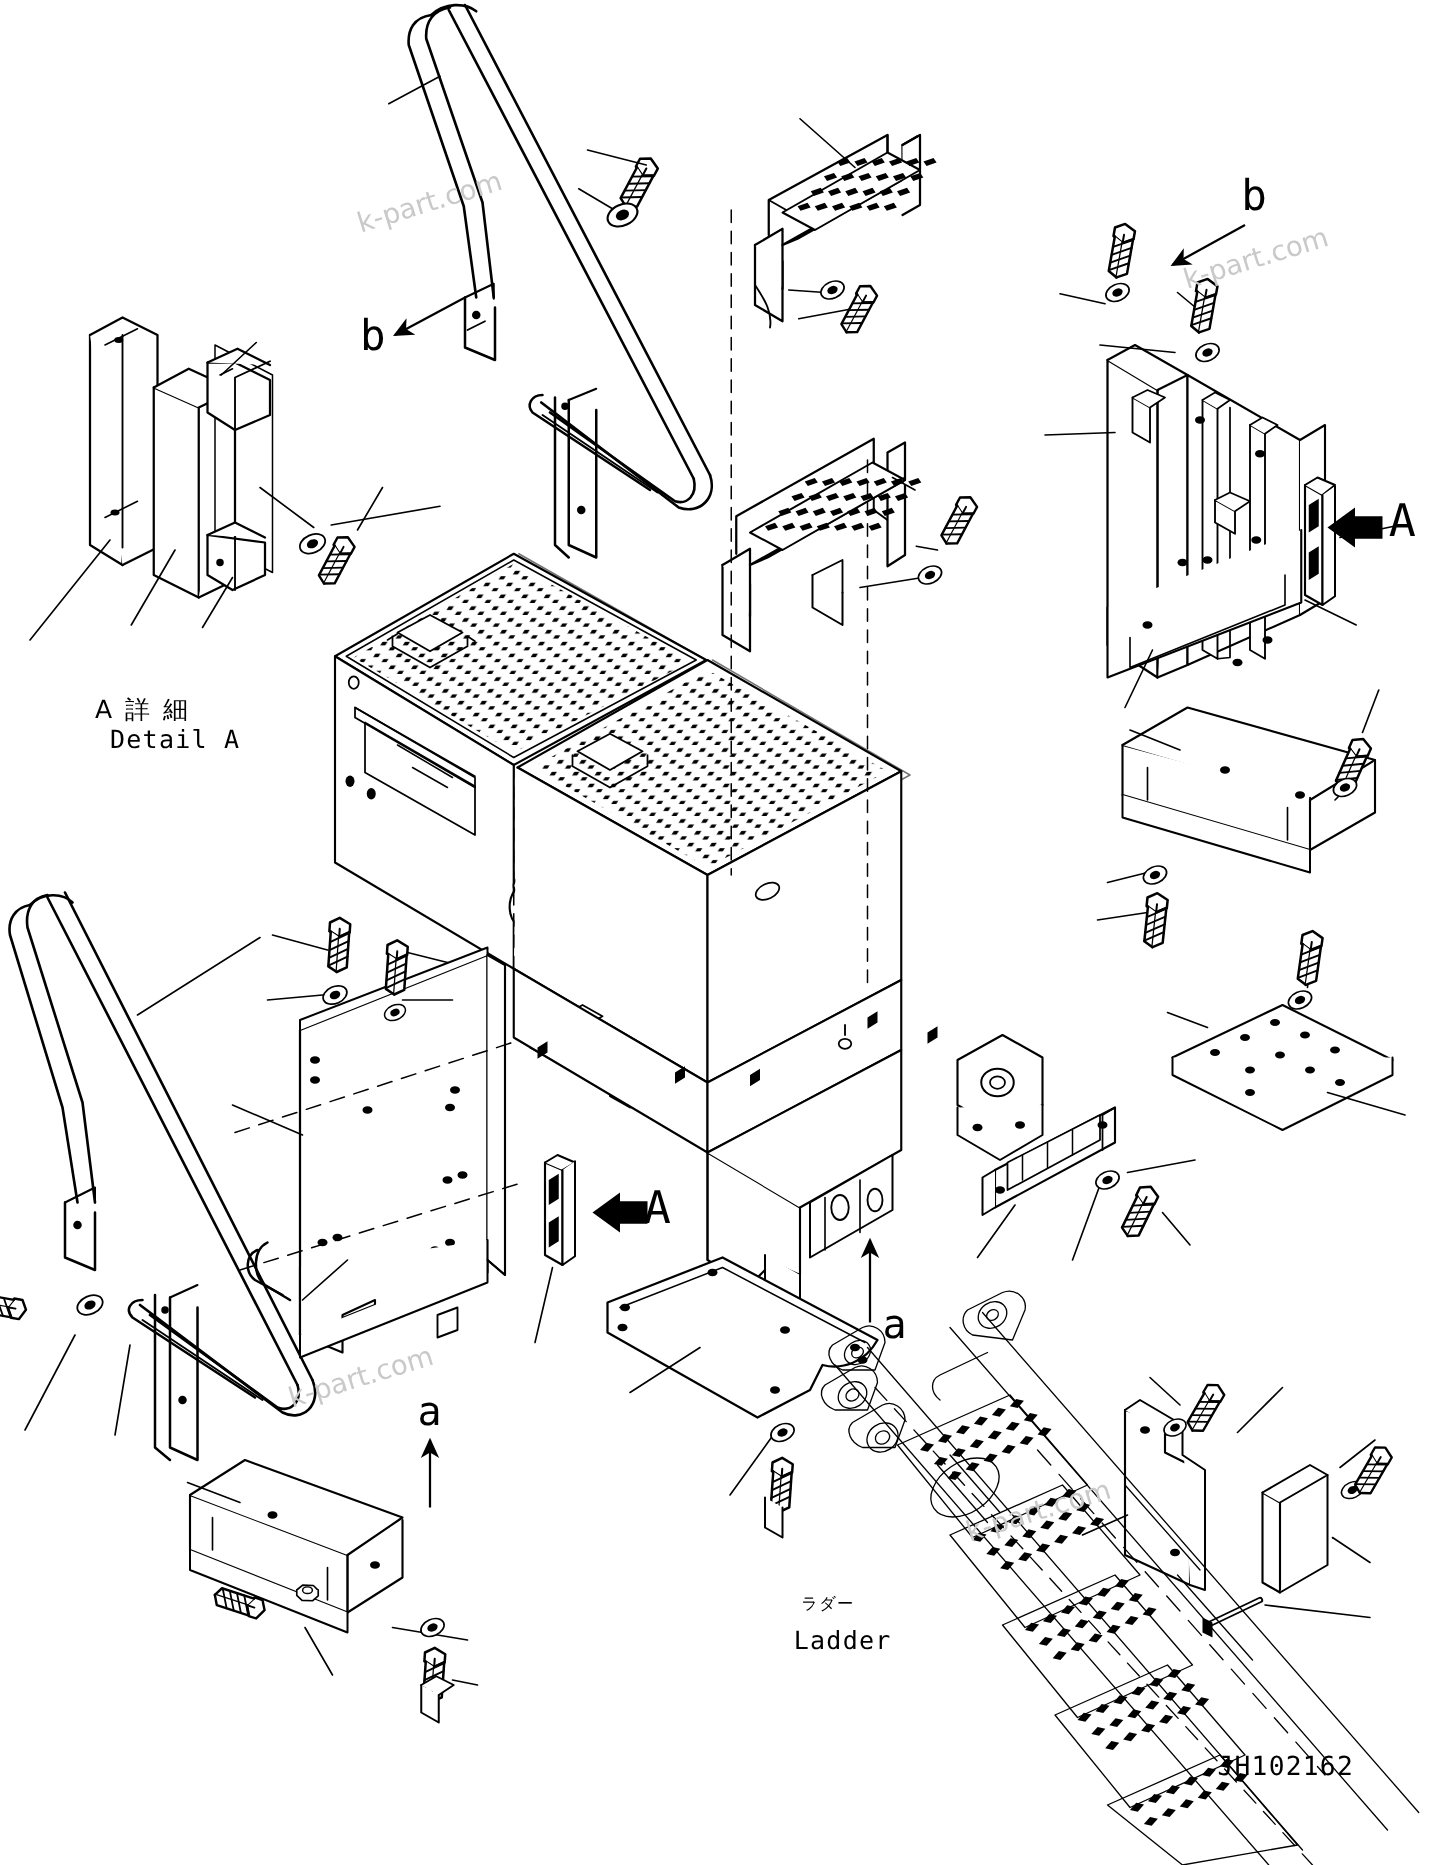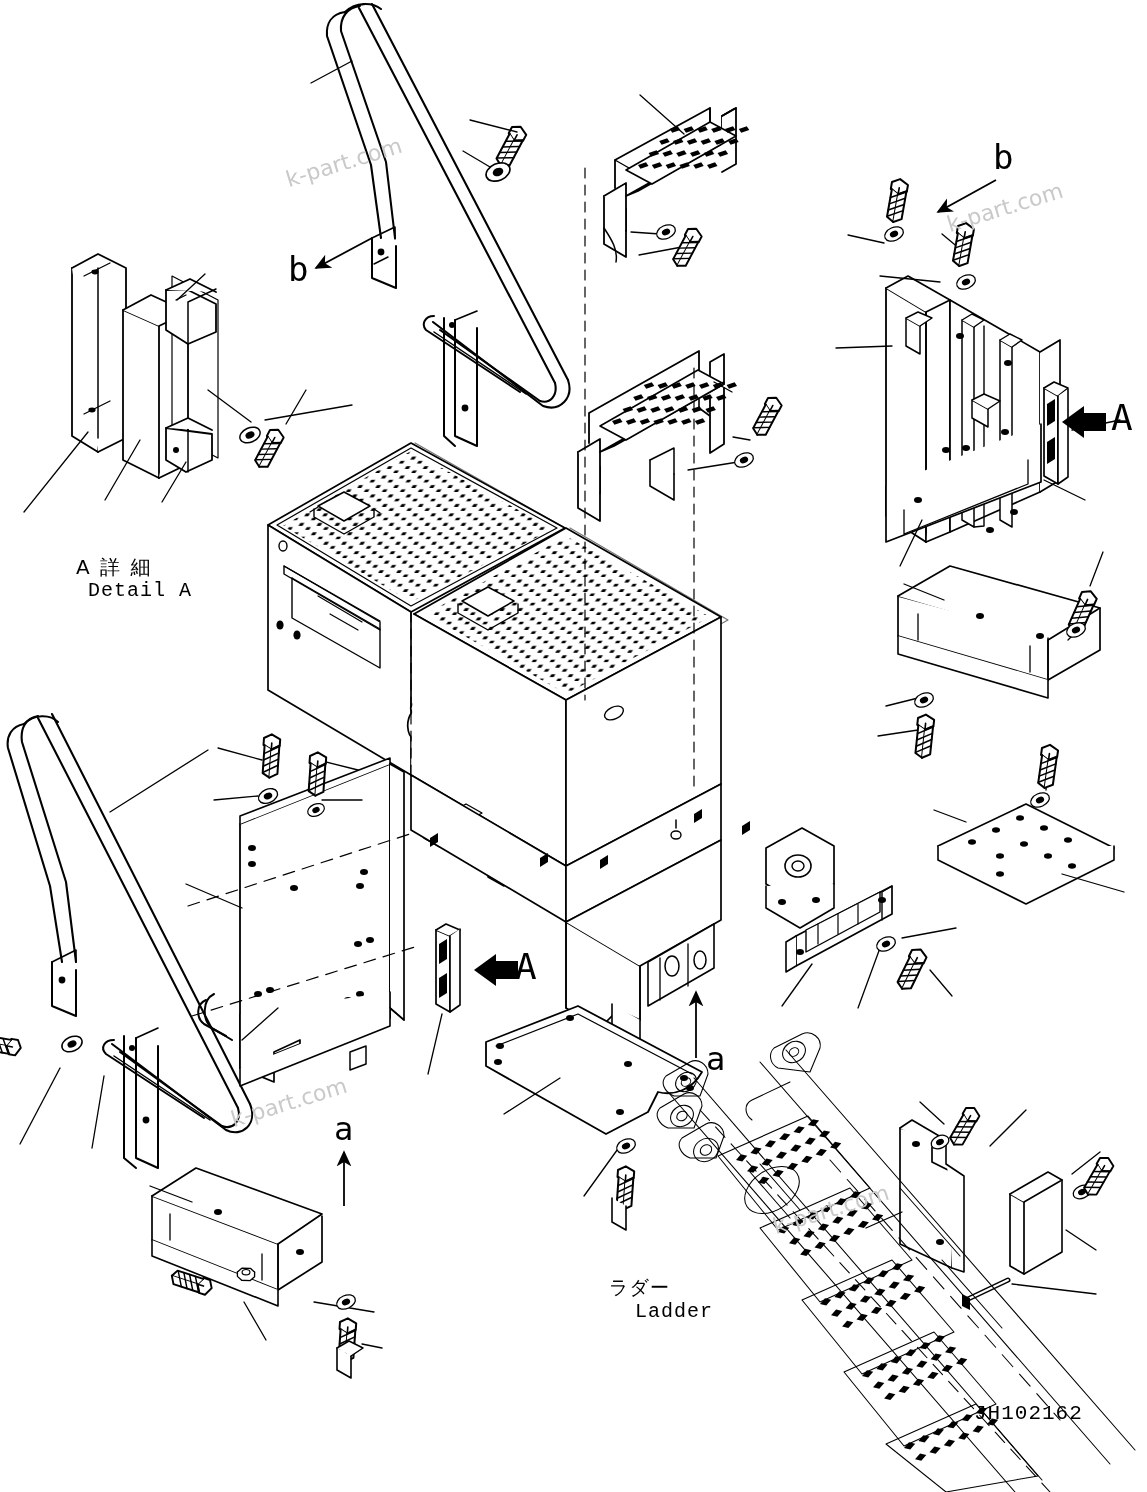--- a/index.html
+++ b/index.html
@@ -1,20 +1,20 @@
 <!DOCTYPE html>
 <html><head>
 <meta charset="utf-8">
 <style>
   html,body{margin:0;padding:0;background:#ffffff;}
   body{width:1147px;height:1492px;position:relative;overflow:hidden;
        font-family:"DejaVu Sans Mono","Liberation Mono",monospace;color:#000;}
   #stage{position:absolute;left:0;top:0;width:1147px;height:1492px;}
   svg.layer{position:absolute;left:0;top:0;width:1147px;height:1492px;}
-  .lbl{position:absolute;white-space:pre;line-height:1.12;font-family:Liberation Mono, monospace;}
+  .lbl{position:absolute;white-space:pre;line-height:1.12;}
   .lbl-jp{font-family:"DejaVu Sans","Liberation Sans",sans-serif;}
   .big-letter{font-family:"DejaVu Sans Mono","Liberation Mono",monospace;font-weight:400;}
   .wm{position:absolute;color:#c9c9c9;font-family:"DejaVu Sans","Liberation Sans",sans-serif;
       white-space:nowrap;pointer-events:none;font-weight:400;}
 </style>
 </head>
 <body>
 
 <div id="stage">
 
@@ -793,21 +793,21 @@
       </g>
       <g fill="none" stroke="#000" stroke-width="1.8">
         <path d="M696,1058 L696,992" marker-end="url(#thinArrow)"></path>
       </g>
     </g>
   </svg>
 
   <div class="lbl lbl-jp" style="left:76px;top:556px;font-size:20px;letter-spacing:2px;">A 詳 細</div>
   <div class="lbl" style="left:88px;top:580px;font-size:20px;letter-spacing:1px;">Detail A</div>
 
-  <div class="lbl lbl-jp" style="left:609px;top:1277px;font-size:19px;letter-spacing:1px;">ラダー</div>
+  <div class="lbl lbl-jp" style="left:641px;top:1277px;font-size:13px;letter-spacing:1px;">ラダー</div>
   <div class="lbl" style="left:635px;top:1301px;font-size:20px;letter-spacing:1px;">Ladder</div>
 
   <div class="lbl big-letter" style="left:1111px;top:398px;font-size:36px;">A</div>
   <div class="lbl big-letter" style="left:515px;top:947px;font-size:36px;">A</div>
 
   <div class="lbl big-letter" style="left:288px;top:250px;font-size:34px;">b</div>
   <div class="lbl big-letter" style="left:993px;top:138px;font-size:34px;">b</div>
 
   <div class="lbl big-letter" style="left:334px;top:1112px;font-size:32px;">a</div>
   <div class="lbl big-letter" style="left:706px;top:1042px;font-size:32px;">a</div>

